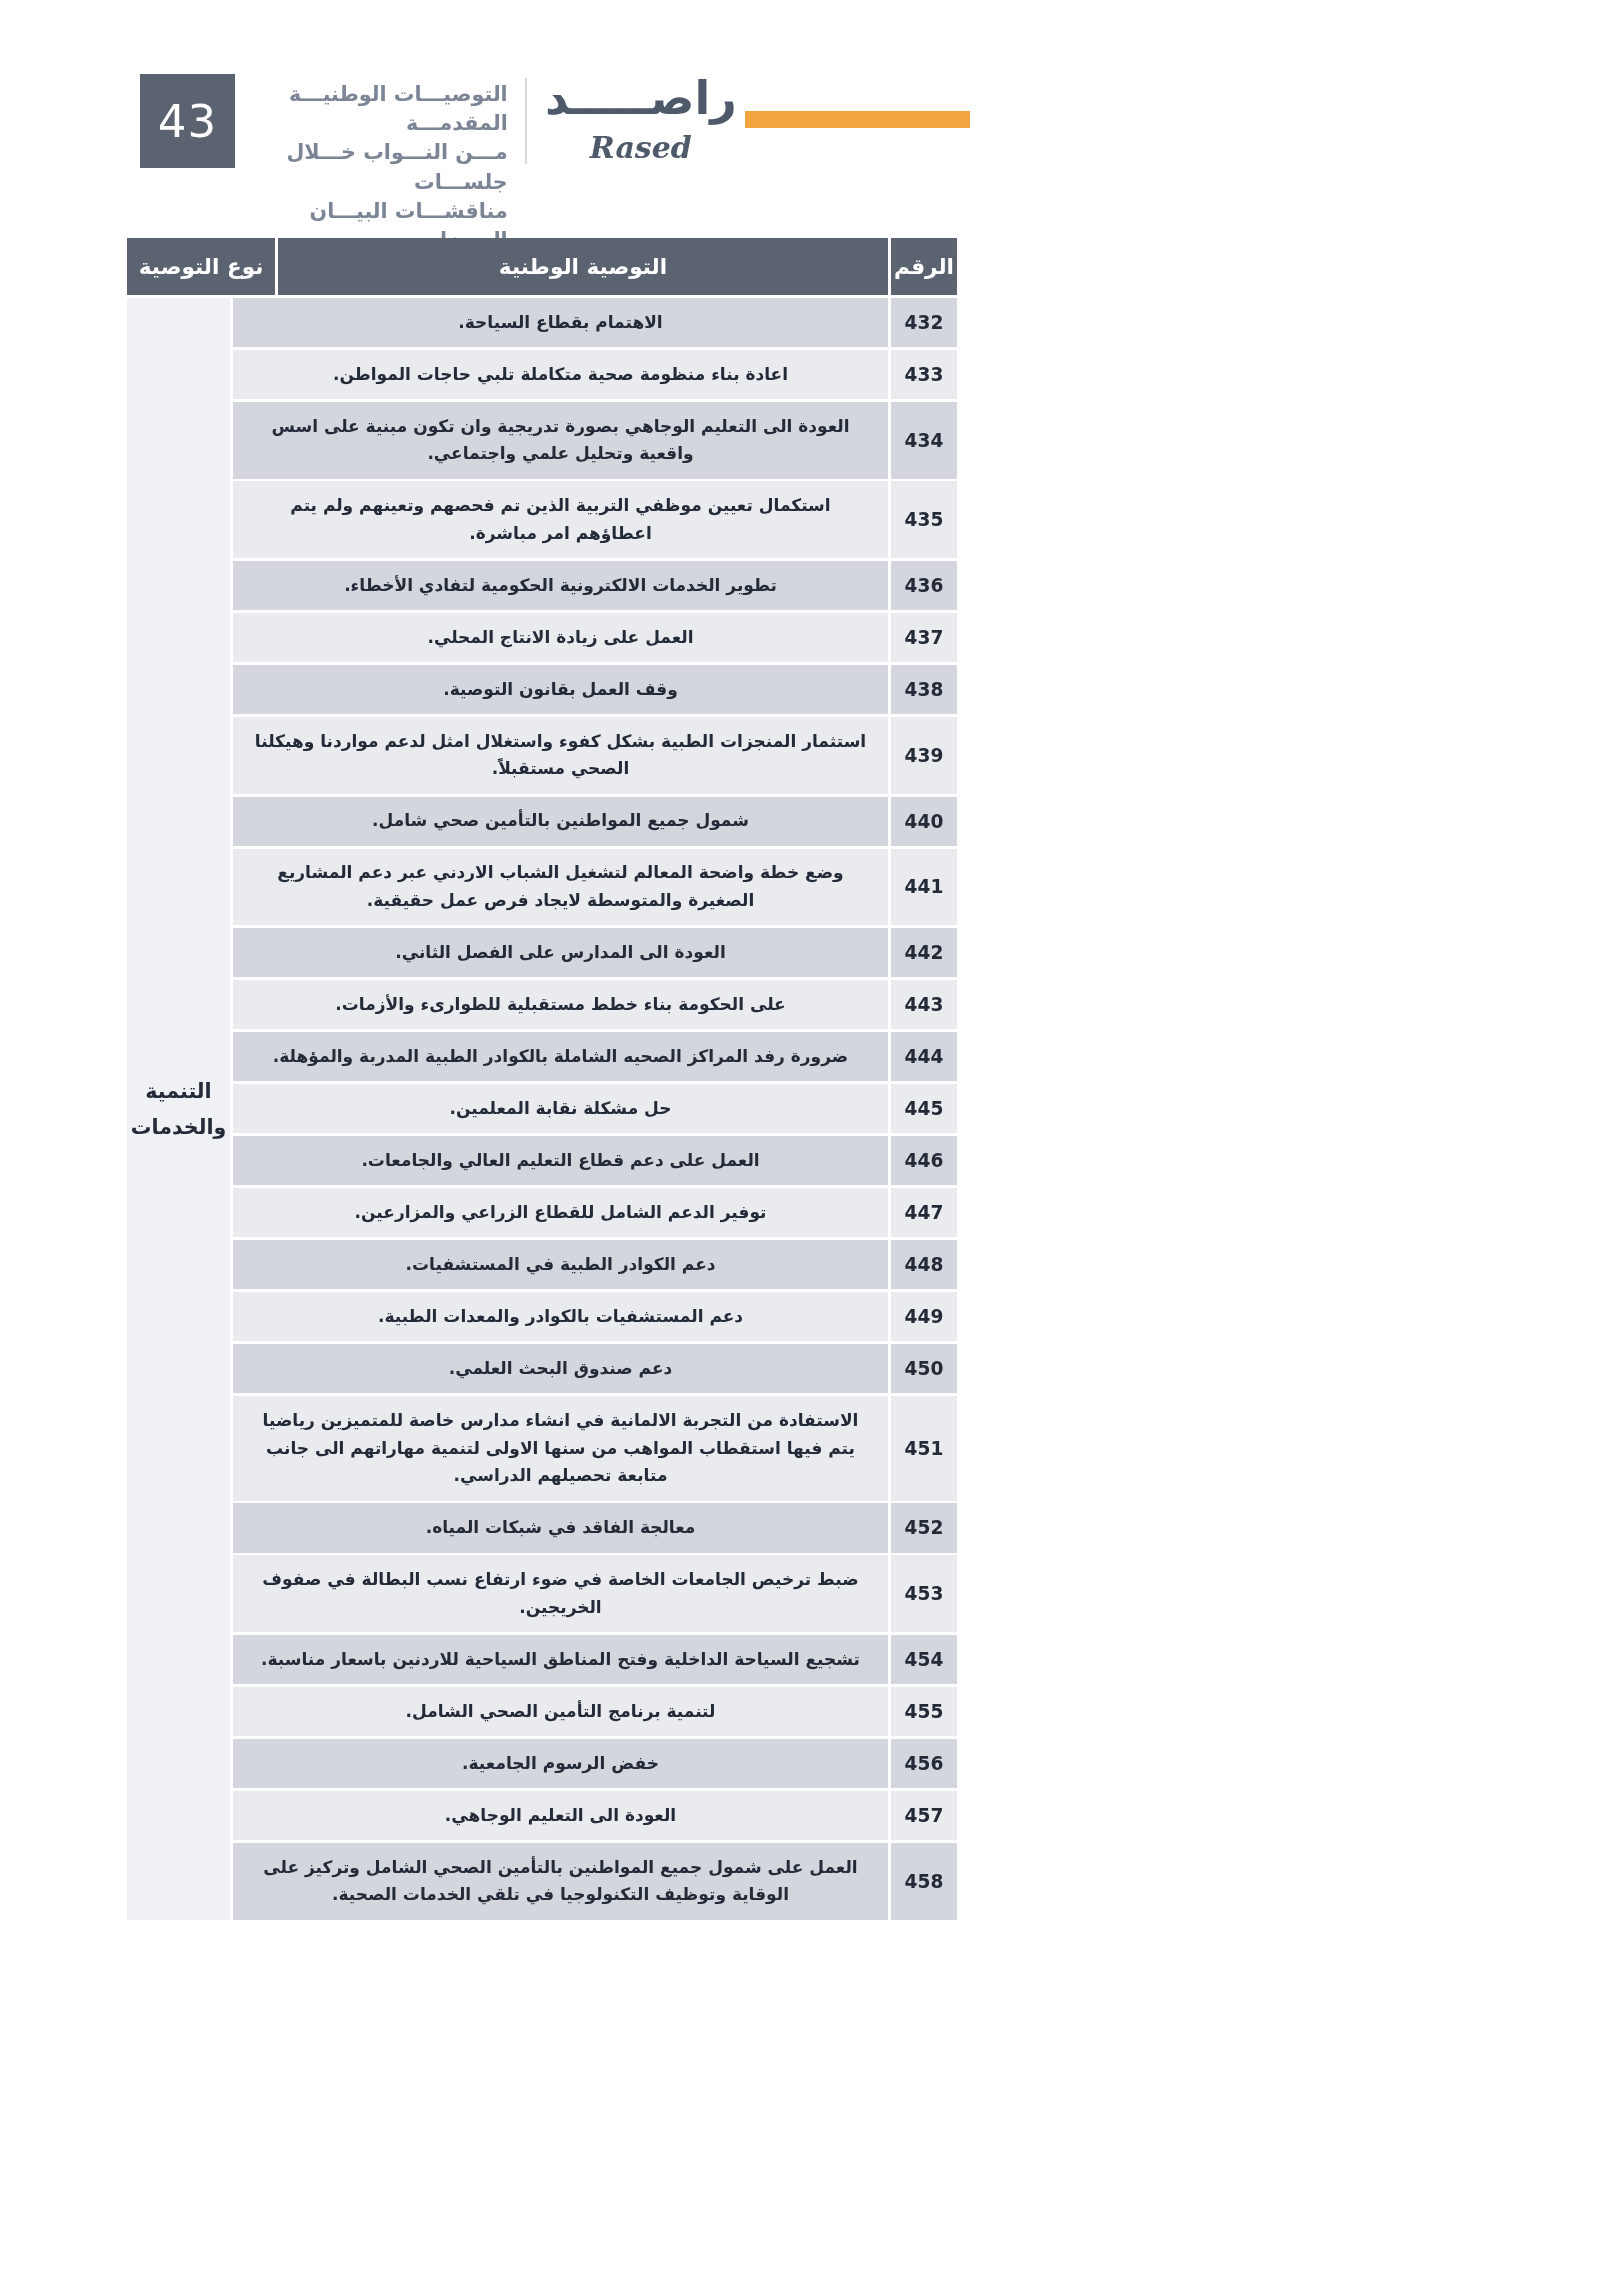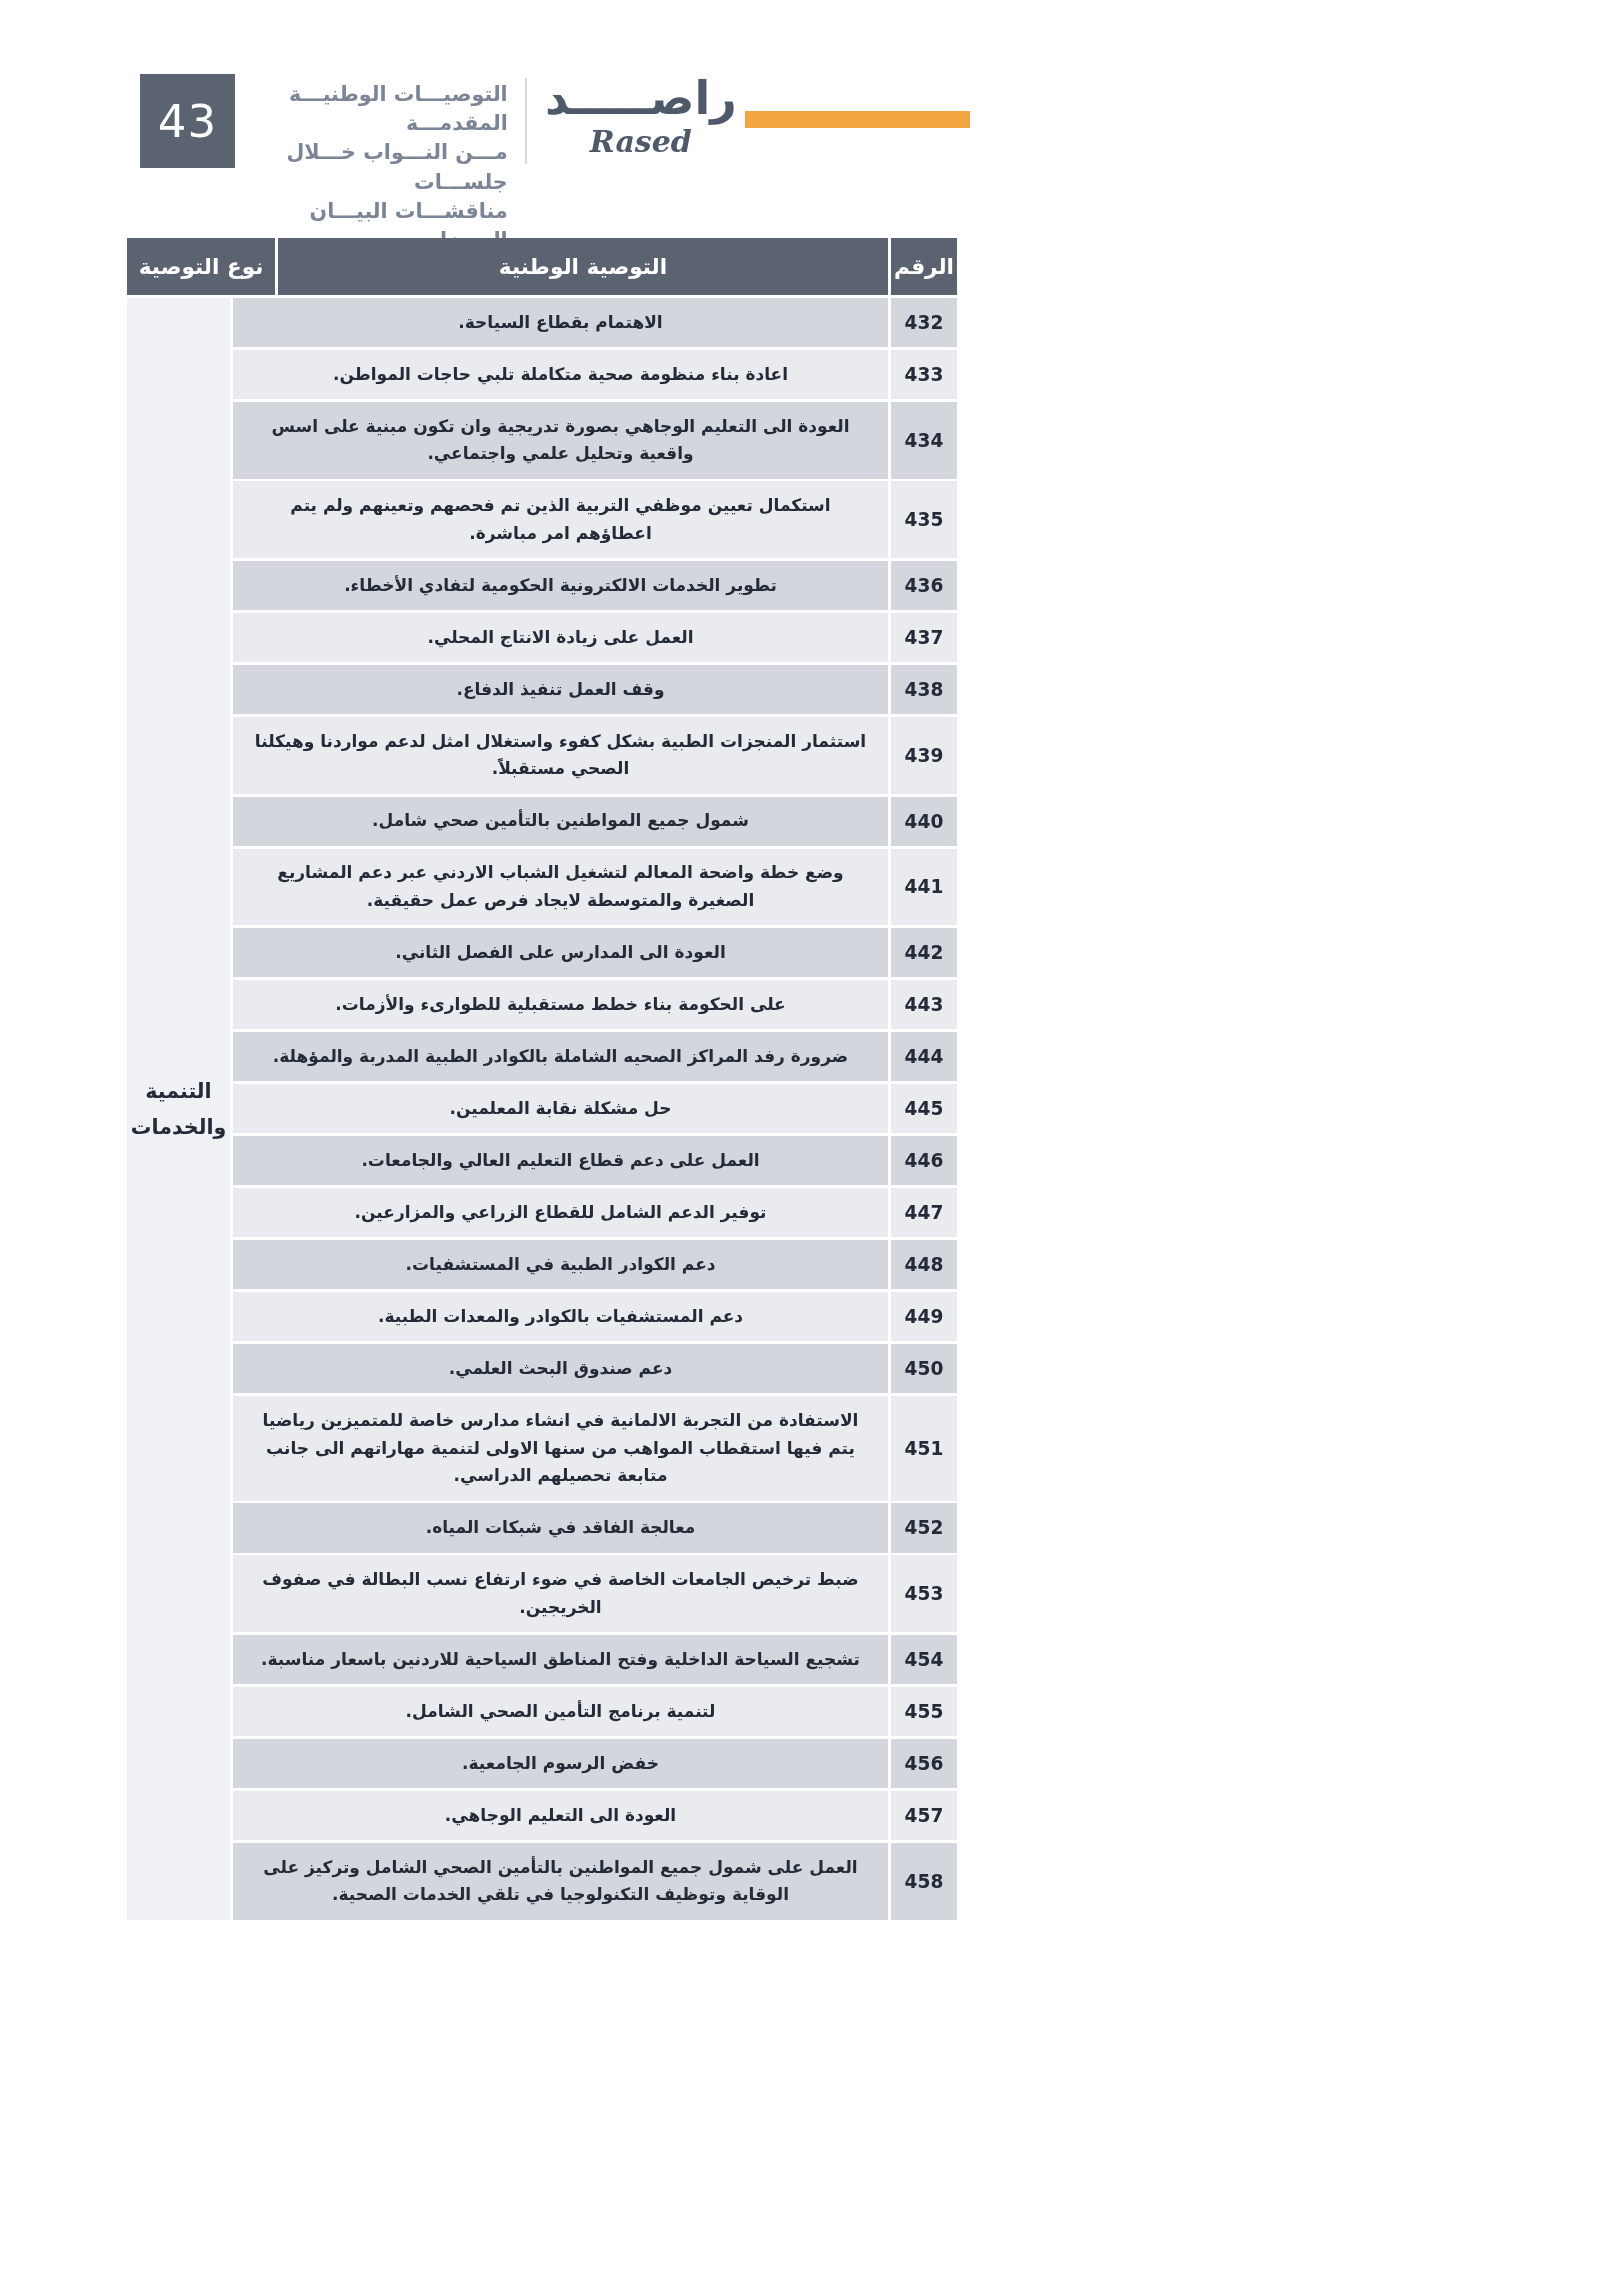--- a/index.html
+++ b/index.html
@@ -19,21 +19,21 @@
 
   
   .masthead{position:absolute;top:74px;left:140px;width:830px;display:flex;direction:ltr;align-items:flex-start;}
   .pagenum-box{width:95px;height:94px;background:var(--head-bg);color:#fff;font-size:45px;font-weight:400;
     display:flex;align-items:center;justify-content:center;letter-spacing:1px;flex:0 0 auto;}
   .title-block{direction:rtl;text-align:right;margin:5.9px 17.6px 0 15.7px;width:257px;color:var(--title-gray);
     font-size:20.6px;font-weight:700;line-height:1.42;flex:0 0 auto;}
   .head-divider{width:2px;height:86px;background:#D7DBE0;margin-top:3.9px;flex:0 0 auto;}
   .logo{margin:0 7.8px 0 17.6px;text-align:center;direction:rtl;color:var(--logo-slate);flex:0 0 auto;min-width:116px;}
   .logo-ar{font-size:46px;font-weight:700;line-height:1.05;}
-  .logo-en{font-family:"DejaVu Serif",serif;font-style:italic;font-size:30px;font-weight:700;margin-top:2px;direction:ltr;}
+  .logo-en{font-family:"DejaVu Serif",serif;font-style:italic;font-size:30px;font-weight:700;margin-top:8px;direction:ltr;}
   .orange-bar{flex:1;height:16.7px;background:var(--accent);margin-top:37px;}
 
   
   .rec-table{position:absolute;top:238px;left:127px;width:830px;direction:rtl;}
   .thead{display:flex;gap:2.9px;height:57px;margin-bottom:2.9px;}
   .th{background:var(--head-bg);color:#ffffff;font-size:21.6px;font-weight:700;
     display:flex;align-items:center;justify-content:center;}
   .th.num{width:66px;flex:0 0 auto;}
   .th.rec{flex:1;}
   .th.type{width:148px;flex:0 0 auto;}
@@ -97,21 +97,21 @@
           <div class="trow shade-a">
             <div class="cell num">436</div>
             <div class="cell rec">تطوير الخدمات الالكترونية الحكومية لتفادي الأخطاء.</div>
           </div>
           <div class="trow shade-b">
             <div class="cell num">437</div>
             <div class="cell rec">العمل على زيادة الانتاج المحلي.</div>
           </div>
           <div class="trow shade-a">
             <div class="cell num">438</div>
-            <div class="cell rec">وقف العمل تنفيذ الدفاع.</div>
+            <div class="cell rec">وقف العمل بقانون التوصية.</div>
           </div>
           <div class="trow shade-b">
             <div class="cell num">439</div>
             <div class="cell rec">استثمار المنجزات الطبية بشكل كفوء واستغلال امثل لدعم مواردنا وهيكلنا الصحي مستقبلاً.</div>
           </div>
           <div class="trow shade-a">
             <div class="cell num">440</div>
             <div class="cell rec">شمول جميع المواطنين بالتأمين صحي شامل.</div>
           </div>
           <div class="trow shade-b">

